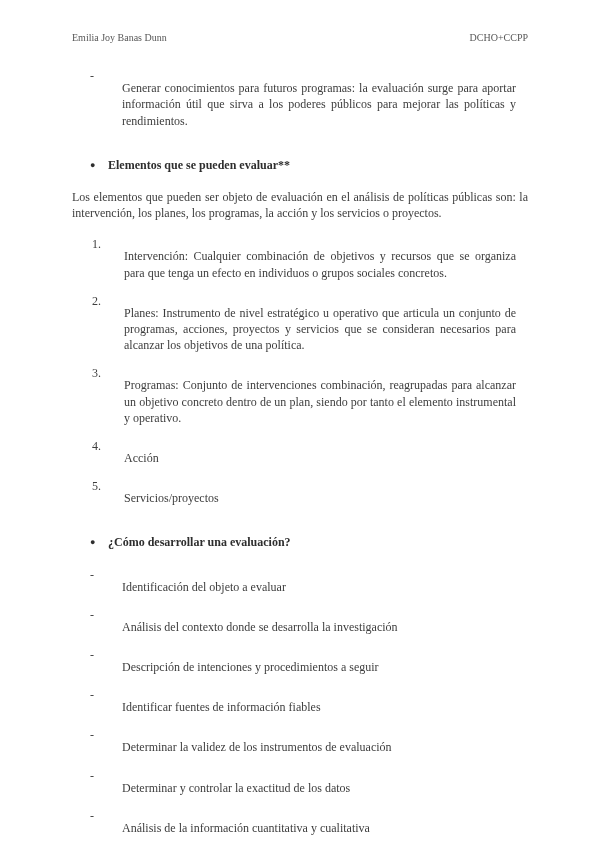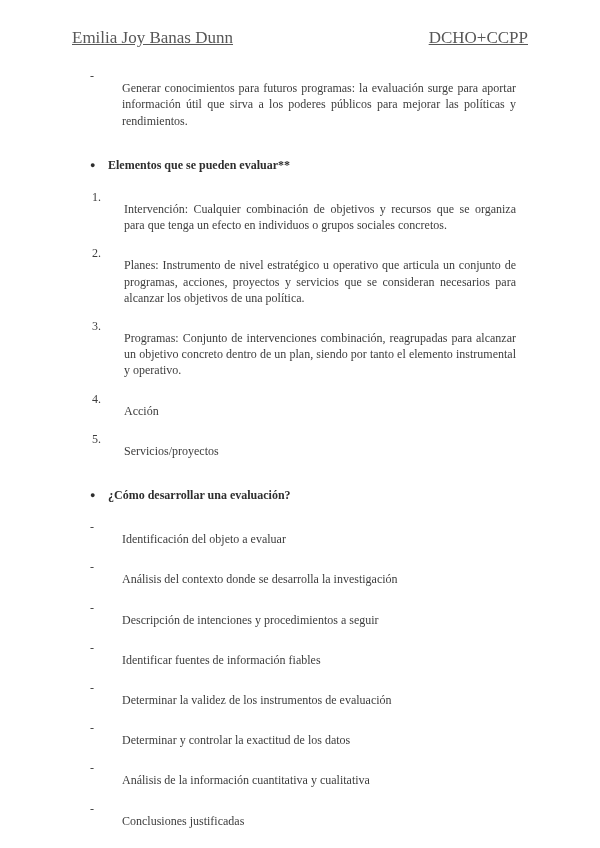--- a/index.html
+++ b/index.html
@@ -4,21 +4,21 @@
 <style>
   html,body{margin:0;padding:0;background:#e9e9e9;}
   .page{
     width:600px;height:848px;background:#ffffff;box-sizing:border-box;
     padding:30px 72px 40px 72px;position:relative;overflow:hidden;
     font-family:"Liberation Serif","DejaVu Serif",serif;
     color:#3d3d3d;font-size:12px;line-height:16.2px;
   }
   .doc-header{
     display:flex;justify-content:space-between;
-    font-size:17px;color:#575757;margin-bottom:22px;text-decoration:underline;
+    font-size:10px;color:#575757;margin-bottom:22px;
   }
   .just{text-align:justify;}
   .row{display:flex;align-items:flex-start;}
   .row p{margin:12px;flex:1;}
   .marker{flex:0 0 20px;padding-left:18px;box-sizing:content-box;}
   .num{flex:0 0 20px;margin-left:20px;}
   .bullet-head{display:flex;align-items:flex-start;margin:16px 0;}
   .bmarker{flex:0 0 18px;margin-left:18px;font-size:9px;line-height:16.2px;color:#2e2e2e;}
   .bold{font-weight:bold;color:#2e2e2e;}
   .block{margin:15px 0;}
@@ -42,20 +42,21 @@
   <div class="row block">
     <span class="marker">-</span>
     <p class="just">Generar conocimientos para futuros programas: la evaluación surge para aportar información útil que sirva a los poderes públicos para mejorar las políticas y rendimientos.</p>
   </div>
 
   <div class="bullet-head">
     <span class="bmarker">●</span>
     <span class="bold">Elementos que se pueden evaluar**</span>
   </div>
 
+  <p class="just block">Los elementos que pueden ser objeto de evaluación en el análisis de políticas públicas son: la intervención, los planes, los programas, la acción y los servicios o proyectos.</p>
 
   <div class="list">
     <div class="row">
       <span class="num">1.</span>
       <p class="just">Intervención: Cualquier combinación de objetivos y recursos que se organiza para que tenga un efecto en individuos o grupos sociales concretos.</p>
     </div>
     <div class="row">
       <span class="num">2.</span>
       <p class="just">Planes: Instrumento de nivel estratégico u operativo que articula un conjunto de programas, acciones, proyectos y servicios que se consideran necesarios para alcanzar los objetivos de una política.</p>
     </div>

